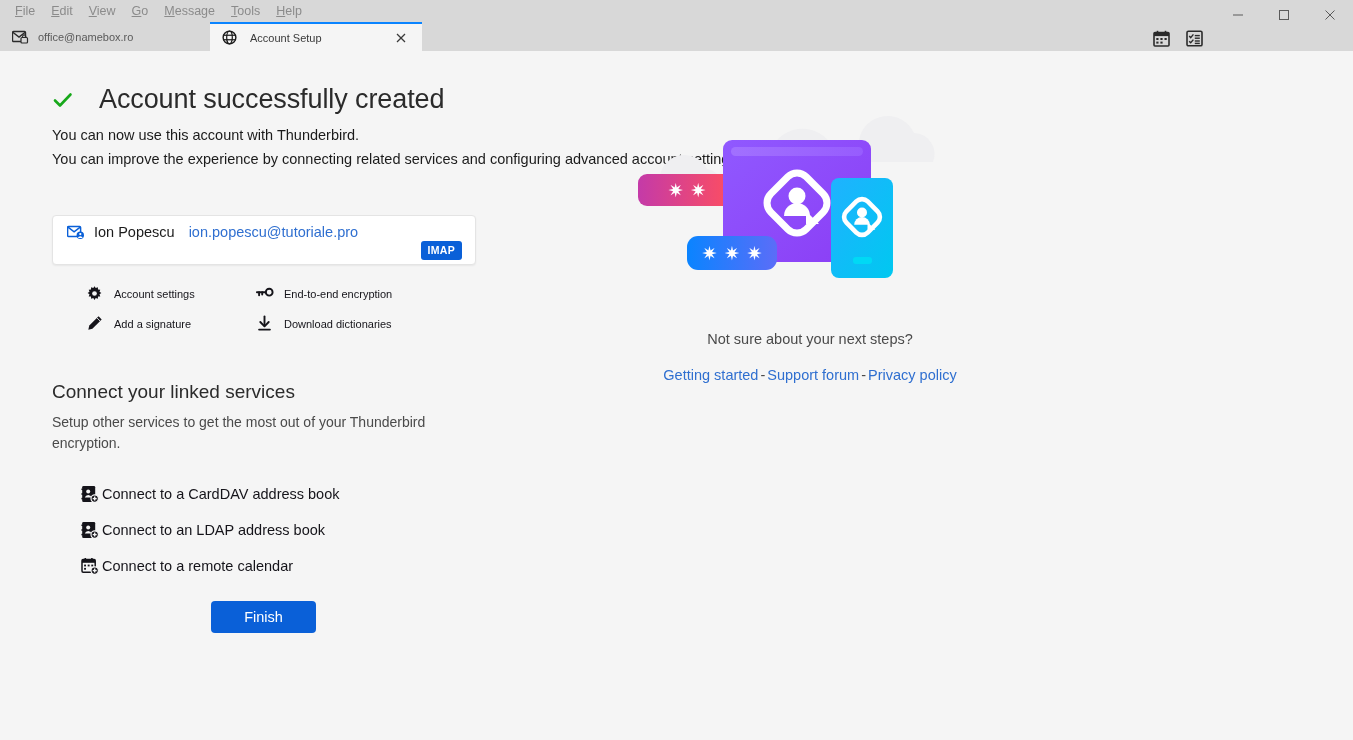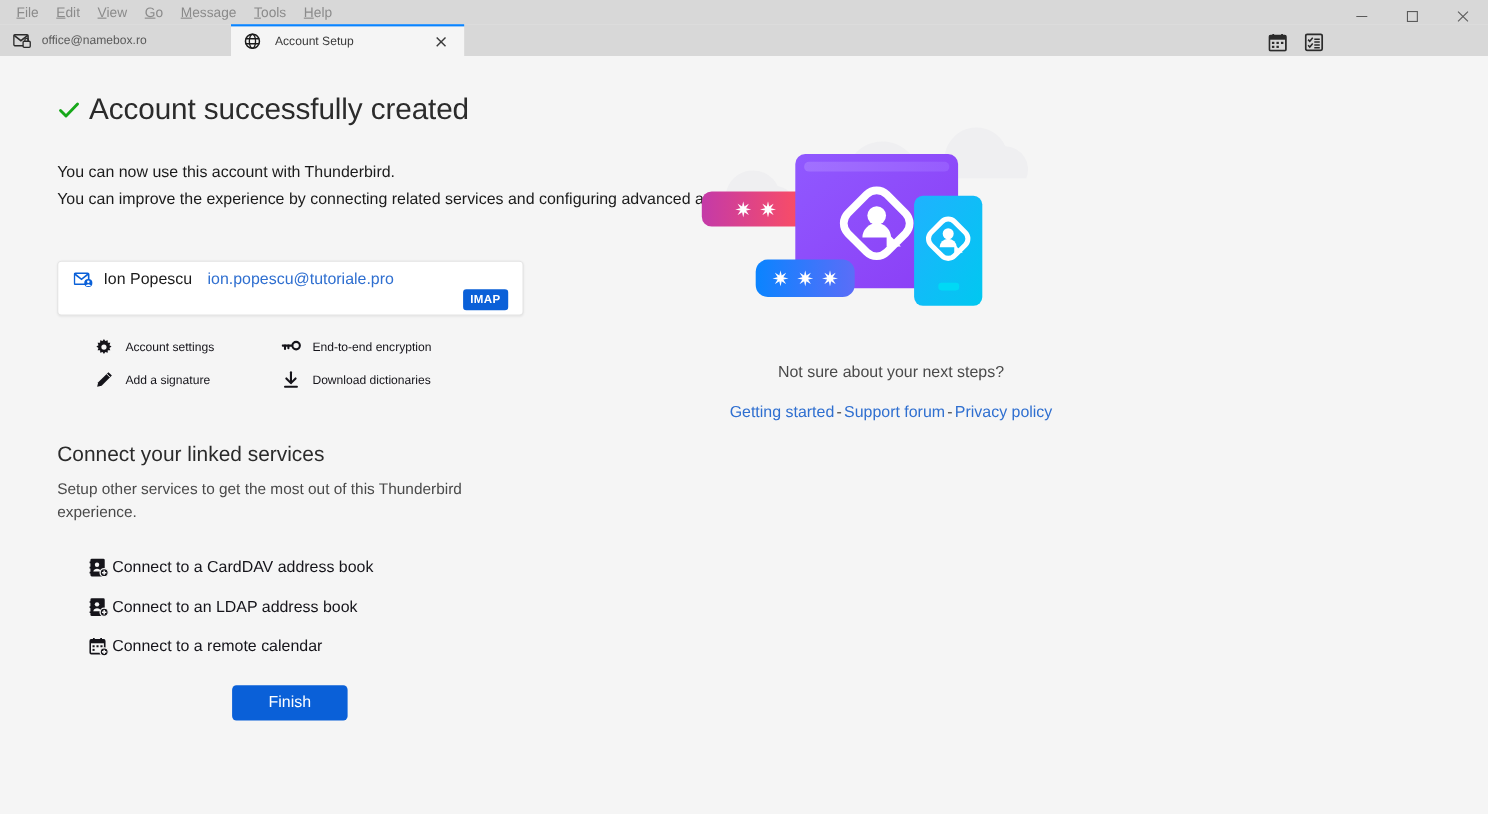--- a/index.html
+++ b/index.html
@@ -106,22 +106,22 @@
 
   .left-col {
     position: absolute;
     left: 52px; top: 33px;
     width: 560px;
   }
 
   .title-row {
     display: flex;
     align-items: center;
-    gap: 8px;
-    margin-bottom: 30px;
+    gap: 26px;
+    margin-bottom: 8px;
   }
   .check { color: #17a81a; display: flex; }
   h1.page-title {
     margin: 0;
     font-size: 27px;
     font-weight: 400;
     color: #2b2b2b;
     letter-spacing: -0.1px;
   }
 
@@ -416,21 +416,21 @@
             <line x1="8.5" y1="1.4" x2="8.5" y2="10.4" stroke="#15141a" stroke-width="1.9" stroke-linecap="round"></line>
             <path d="M4.3 7.0 L8.5 11.3 L12.7 7.0" fill="none" stroke="#15141a" stroke-width="1.9" stroke-linecap="round" stroke-linejoin="round"></path>
             <line x1="3.1" y1="14.6" x2="13.9" y2="14.6" stroke="#15141a" stroke-width="1.9" stroke-linecap="round"></line>
           </svg>
         </span>
         <span>Download dictionaries</span>
       </div>
     </div>
 
     <div class="svc-title">Connect your linked services</div>
-    <div class="svc-desc">Setup other services to get the most out of this Thunderbird experience.</div>
+    <div class="svc-desc">Setup other services to get the most out of your Thunderbird encryption.</div>
 
     <div class="svc-list">
 
       <div class="svc-item">
         <span class="sicon">
           <svg width="18" height="18" viewBox="0 0 18 18">
             <rect x="1.2" y="0.9" width="13" height="16.2" rx="1.3" fill="#15141a"></rect>
             <circle cx="7.2" cy="6.4" r="2.0" fill="#f5f5f5"></circle>
             <path d="M3.8 12.6 a3.6 3.6 0 0 1 6.9 0 z" fill="#f5f5f5"></path>
             <line x1="0.4" y1="4.3" x2="2.6" y2="4.3" stroke="#15141a" stroke-width="1.5"></line>

